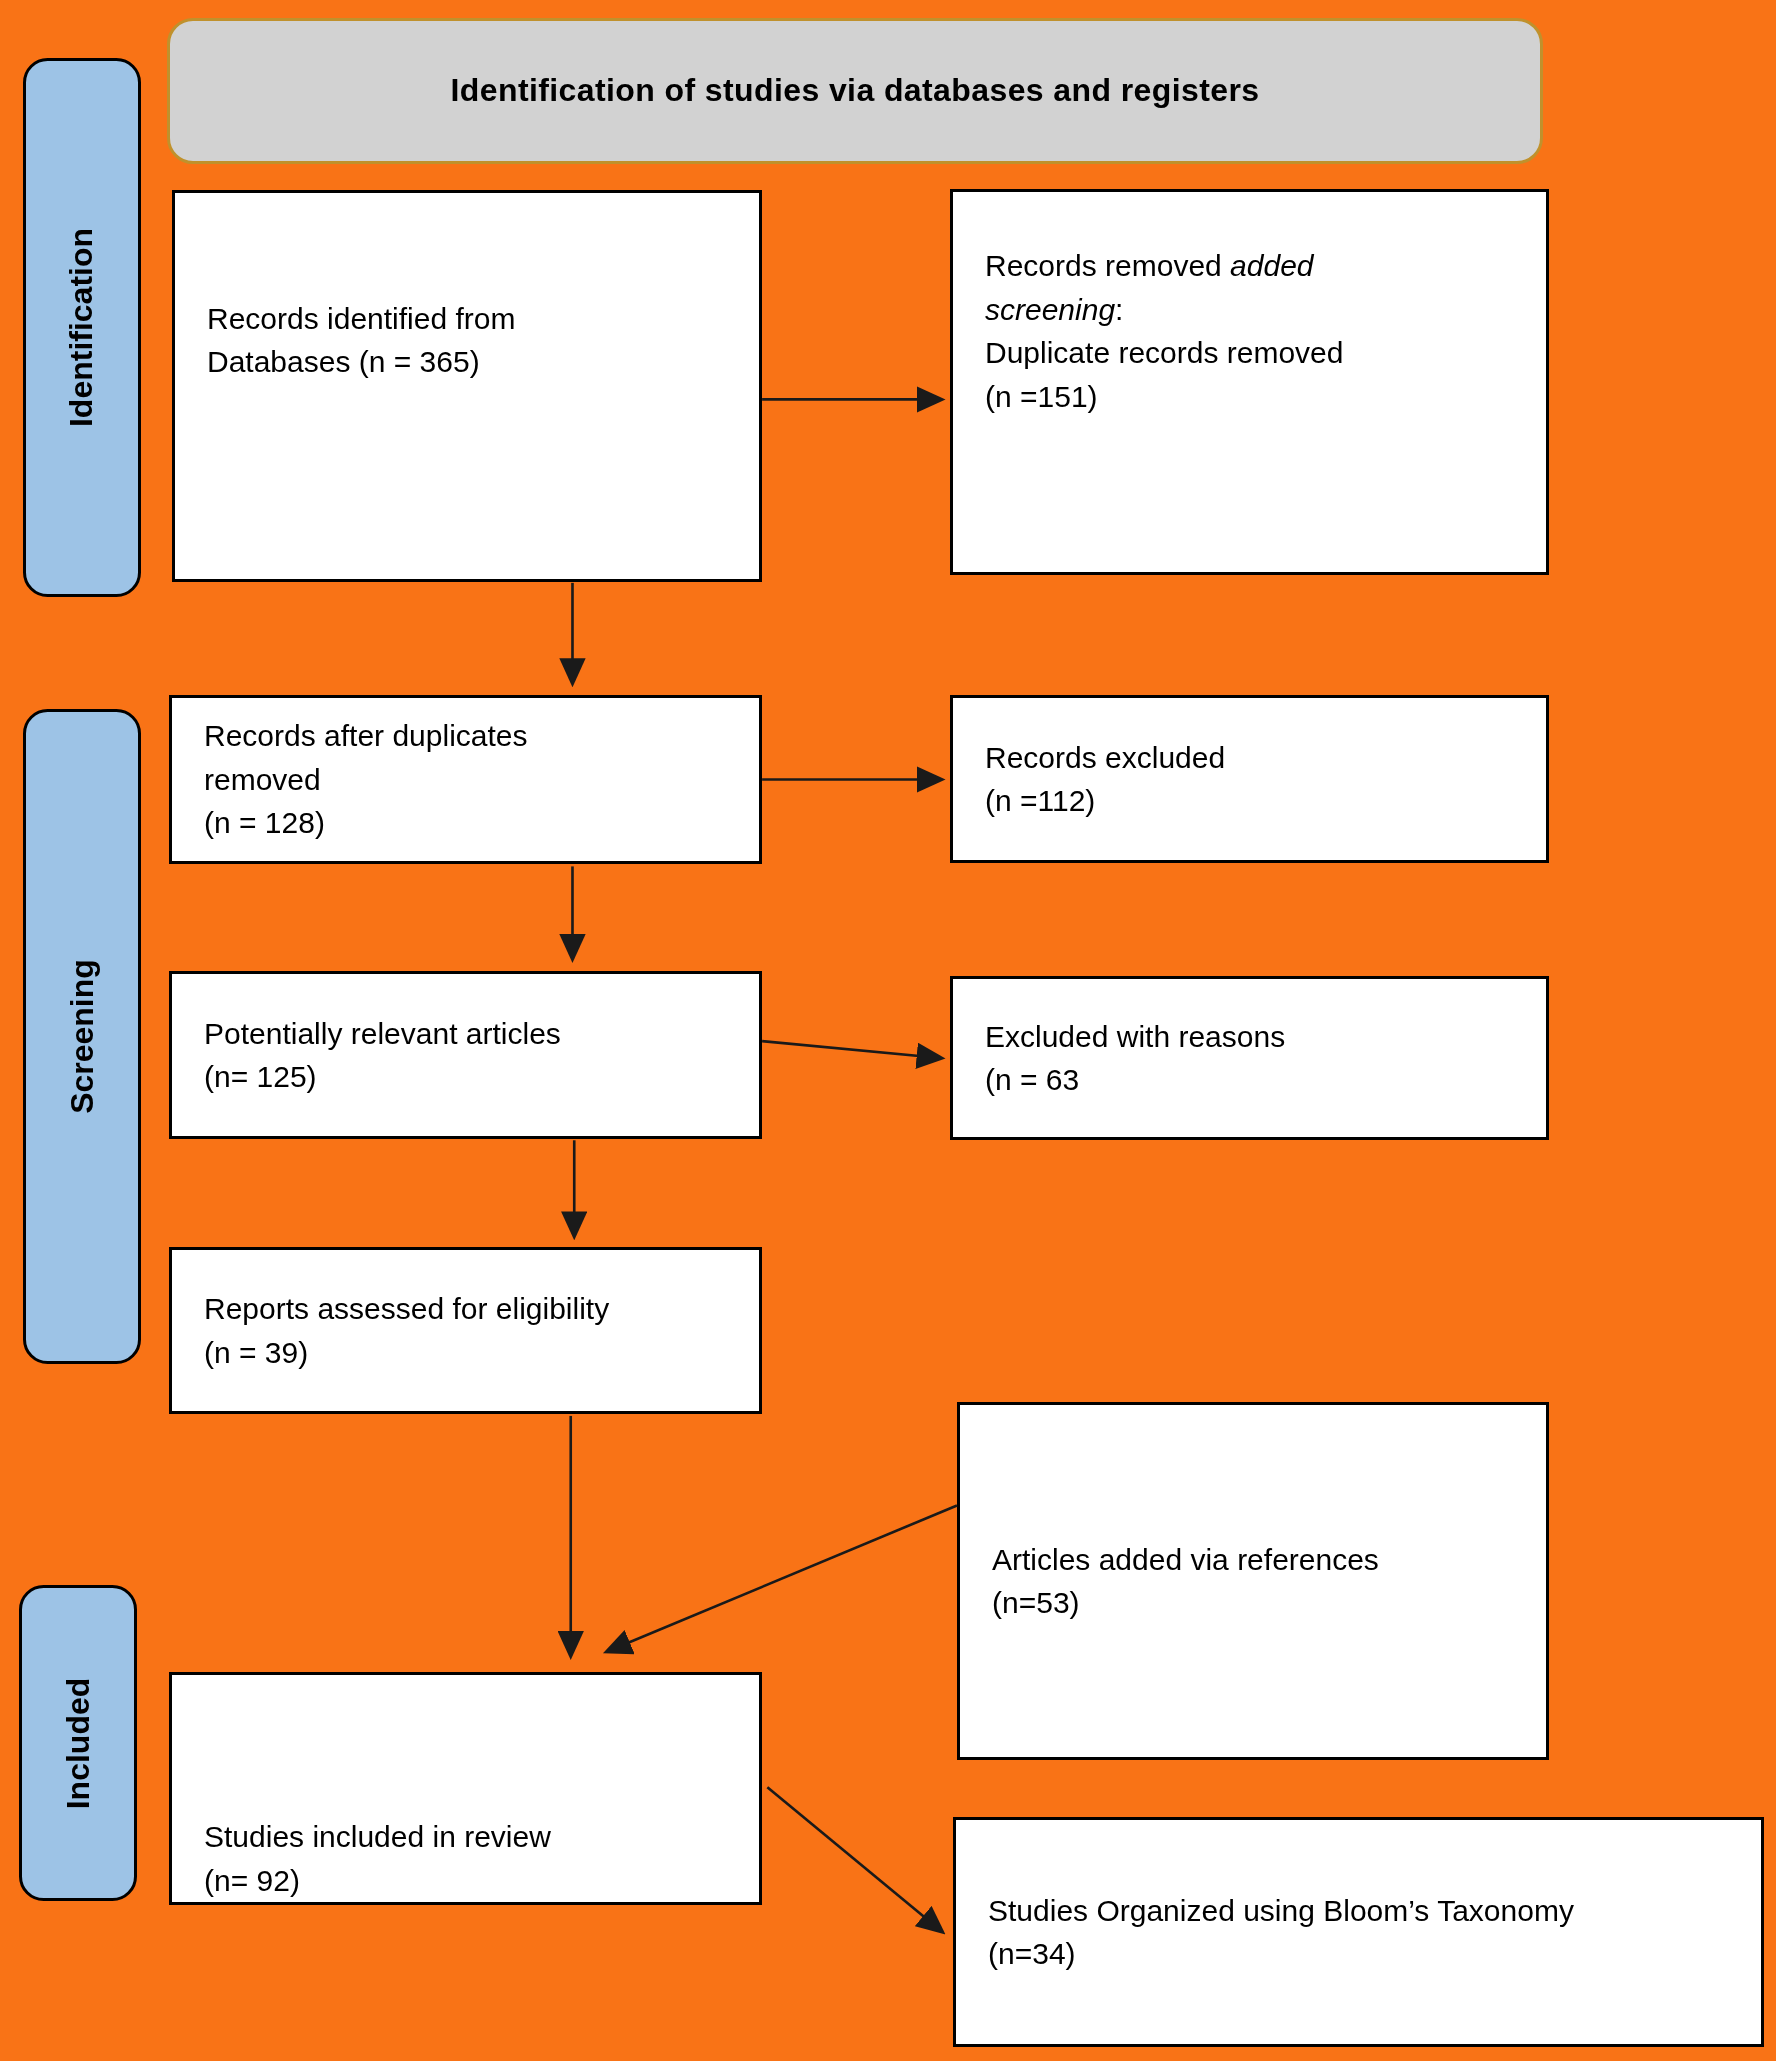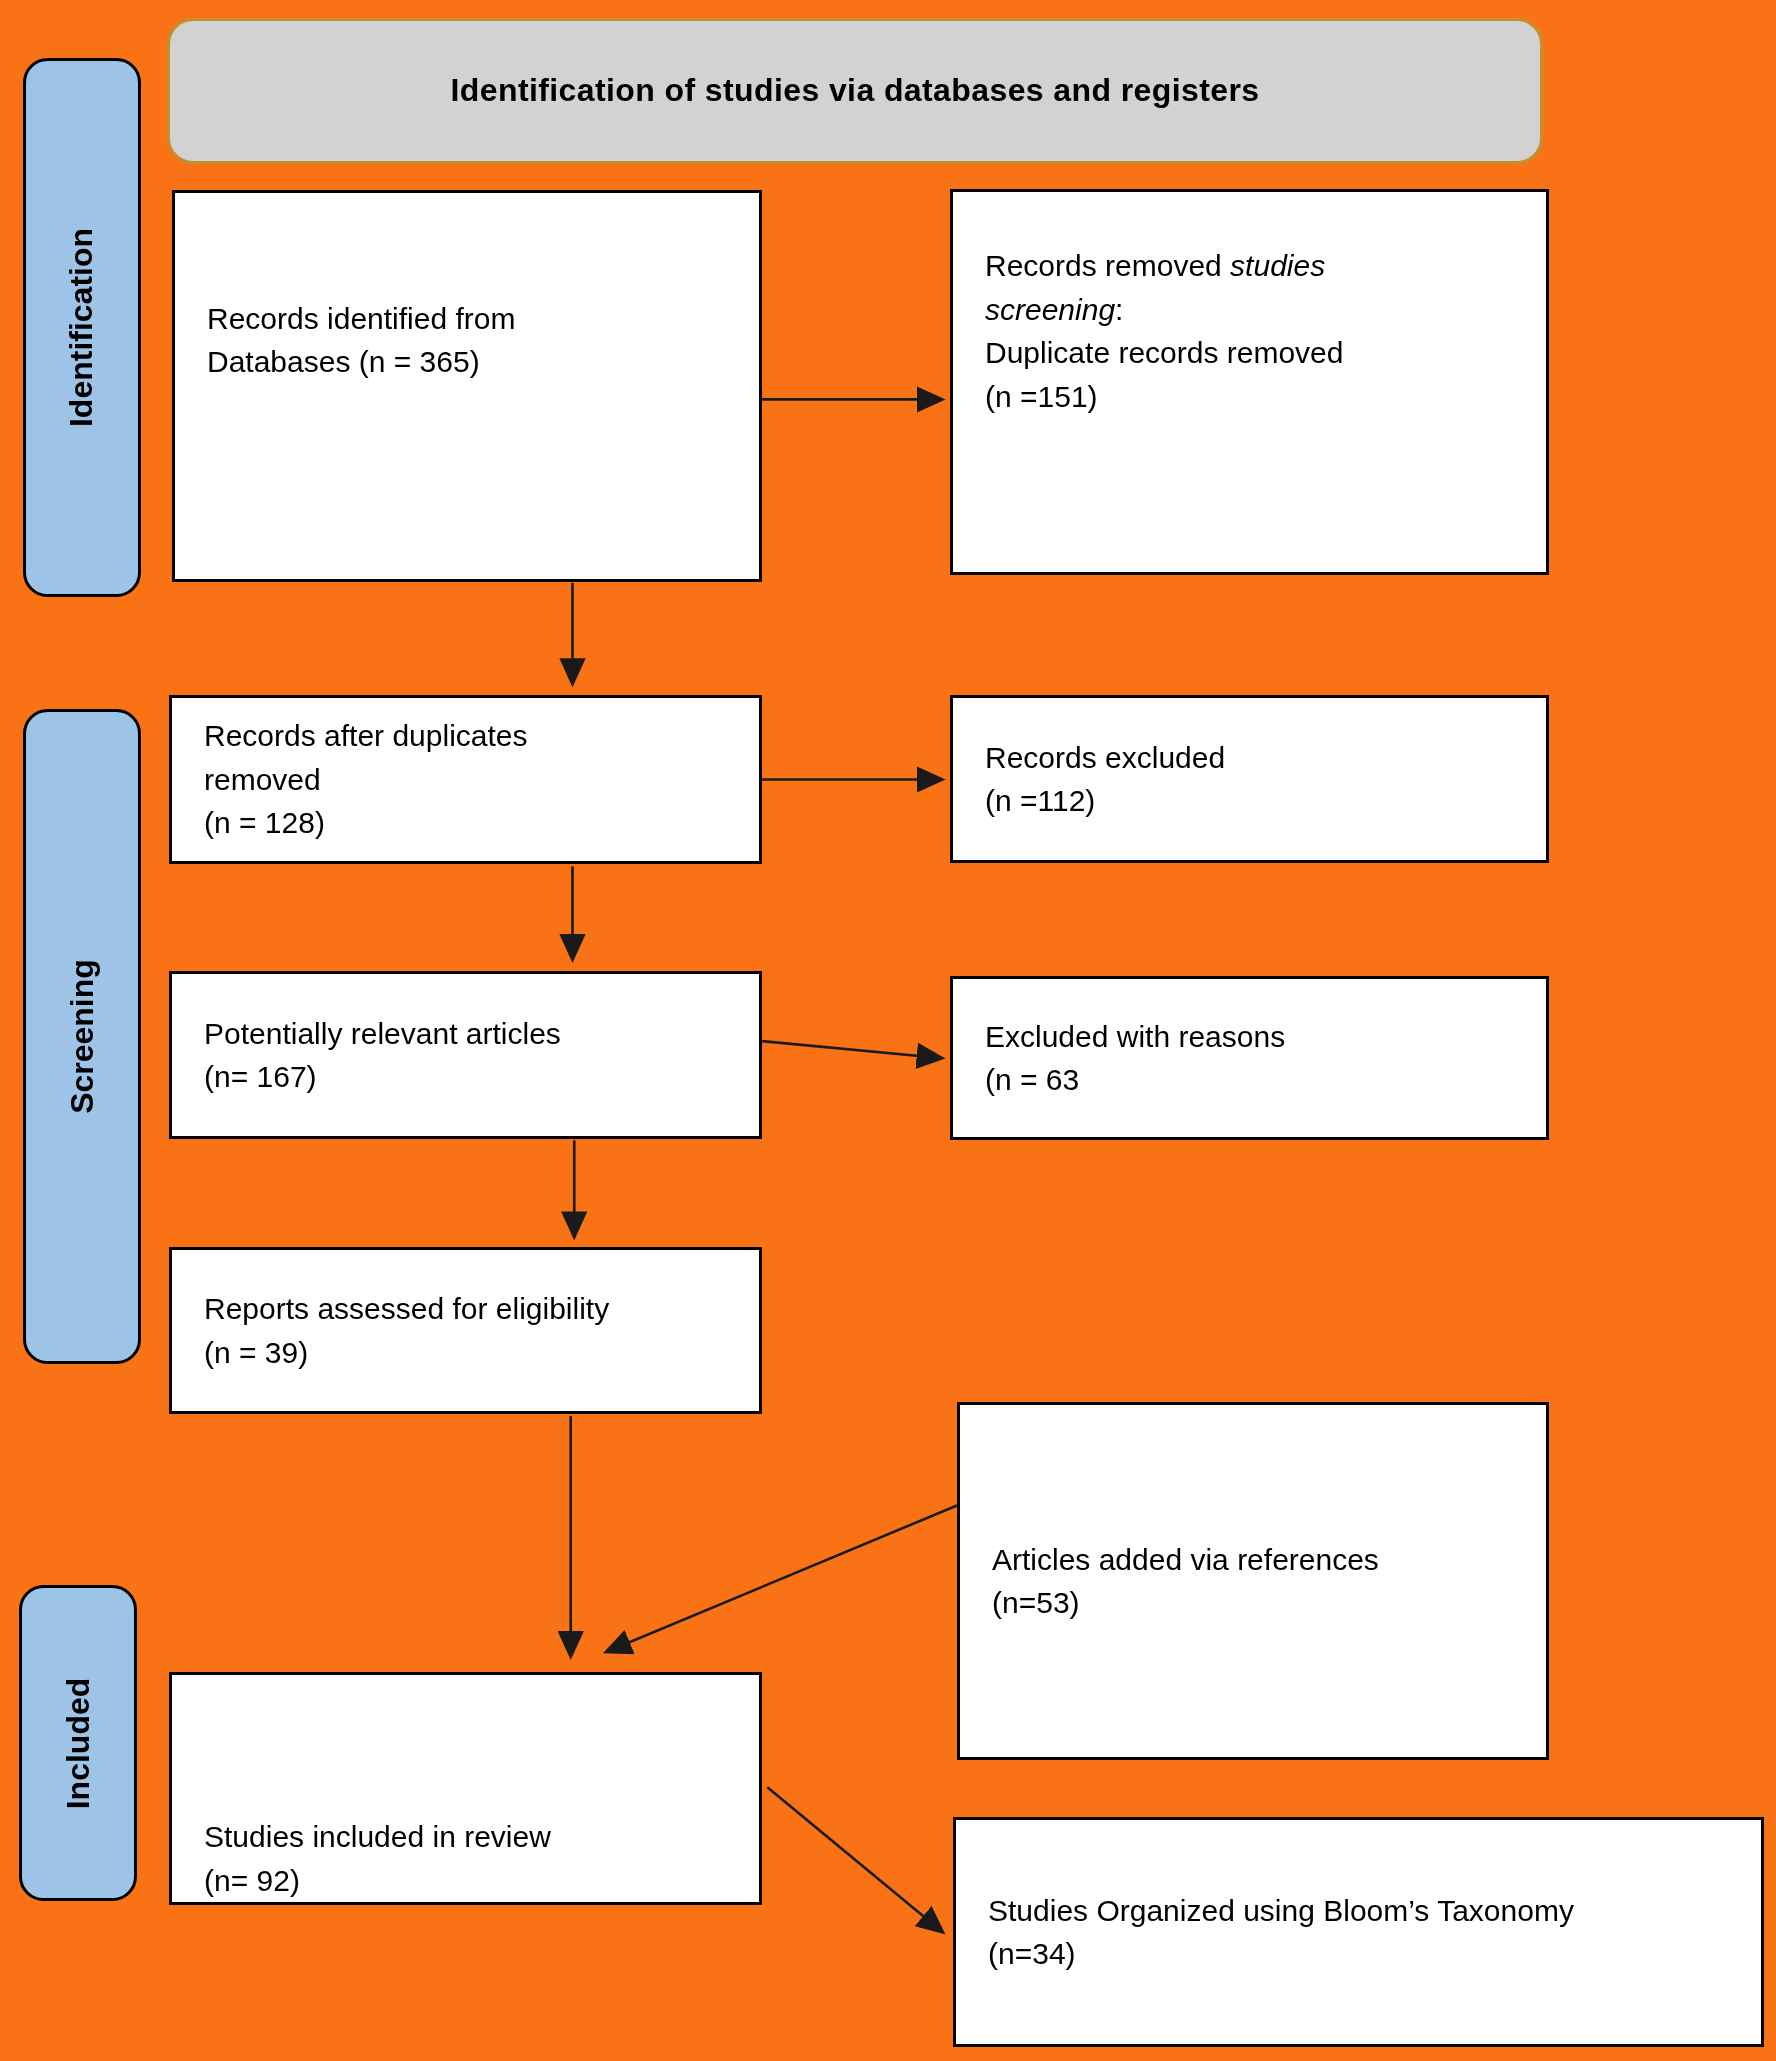--- a/index.html
+++ b/index.html
@@ -87,38 +87,38 @@
   <div class="stage" id="stage-included">
     <span class="stage-label">Included</span>
   </div>
 
   <div class="box" id="box-b1">
     <div class="btxt pre">Records identified from
 Databases (n = 365)</div>
   </div>
 
   <div class="box" id="box-r1">
-    <div class="btxt"><span>Records removed </span><i>studies</i><br><i>screening</i><span>:</span><br><span class="pre">Duplicate records removed
+    <div class="btxt"><span>Records removed </span><i>added</i><br><i>screening</i><span>:</span><br><span class="pre">Duplicate records removed
 (n =151)</span></div>
   </div>
 
   <div class="box" id="box-b2">
     <div class="btxt pre">Records after duplicates
 removed
 (n = 128)</div>
   </div>
 
   <div class="box" id="box-r2">
     <div class="btxt pre">Records excluded
 (n =112)</div>
   </div>
 
   <div class="box" id="box-b3">
     <div class="btxt pre">Potentially relevant articles
-(n= 167)</div>
+(n= 125)</div>
   </div>
 
   <div class="box" id="box-r3">
     <div class="btxt pre">Excluded with reasons
 (n = 63</div>
   </div>
 
   <div class="box" id="box-b4">
     <div class="btxt pre">Reports assessed for eligibility
 (n = 39)</div>

